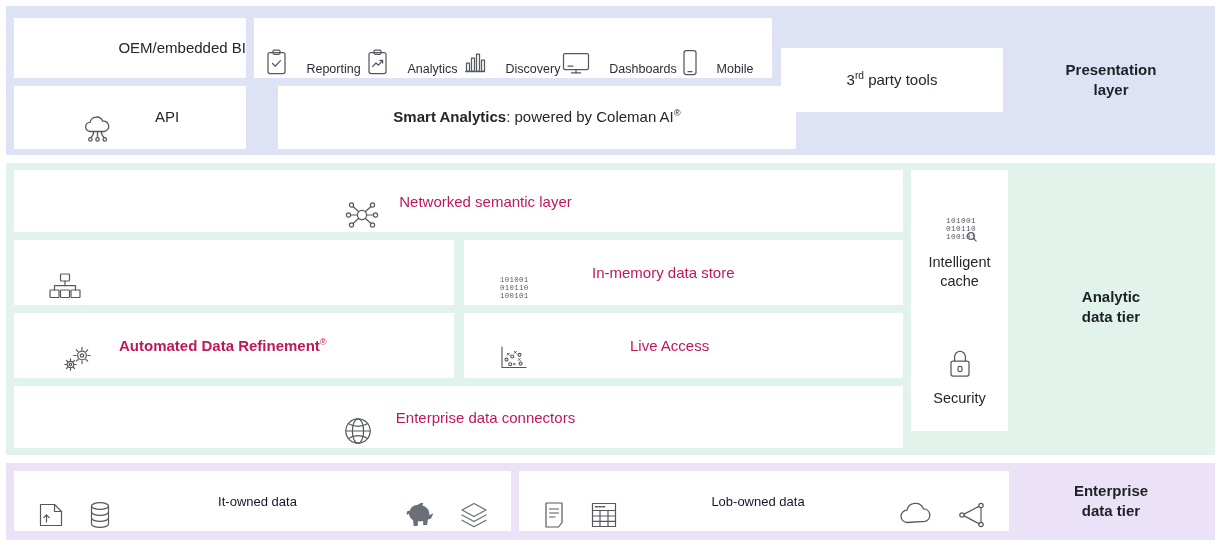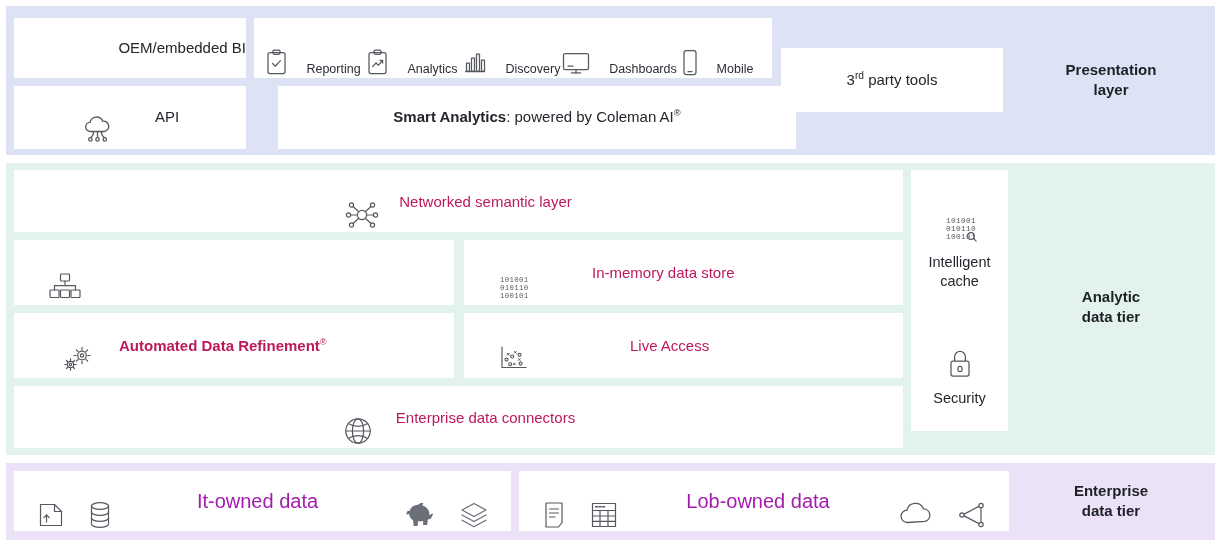--- a/index.html
+++ b/index.html
@@ -131,22 +131,22 @@
     display: flex;
     align-items: center;
   }
   .data-row .icons-group {
     display: flex;
     align-items: center;
   }
   .data-row .dr-label {
     flex: 1;
     text-align: center;
-    font-size: 20px;
-    color: #a21caf;
+    font-size: 13px;
+    color: #0f172a;
   }
 </style>
 </head>
 <body>
 
 <div id="diagram">
 
   <div class="band band-presentation"></div>
 
   <div class="card" style="left:14px; top:18px; width:232px; height:60px;justify-content:flex-end;">

